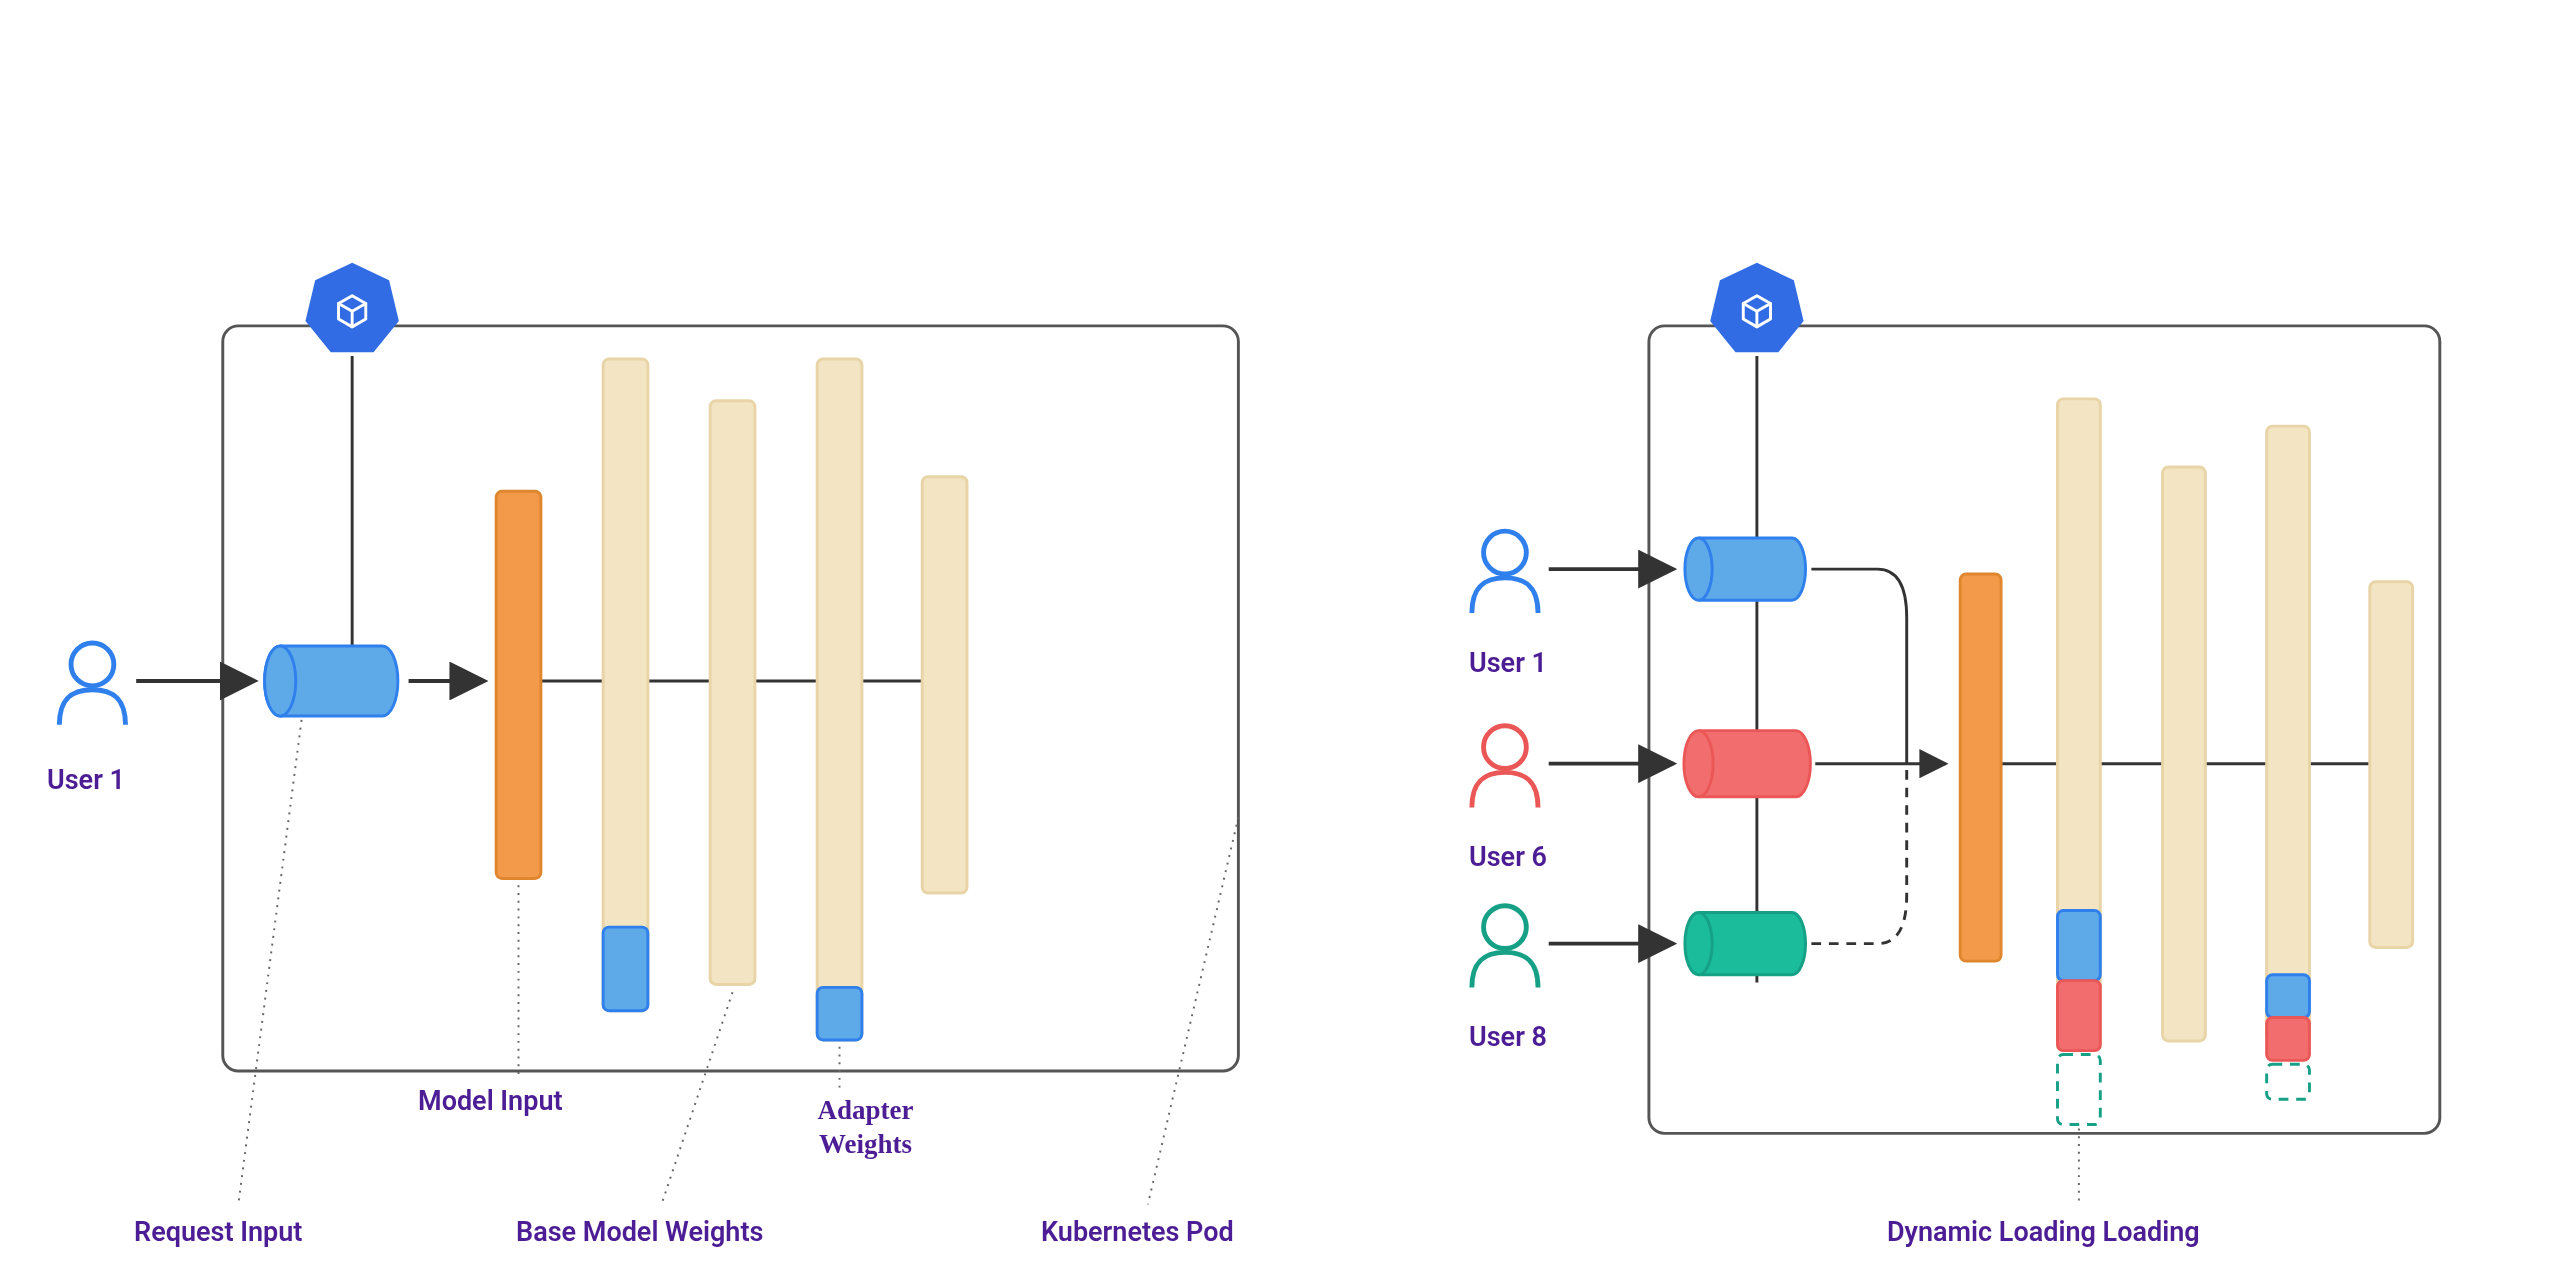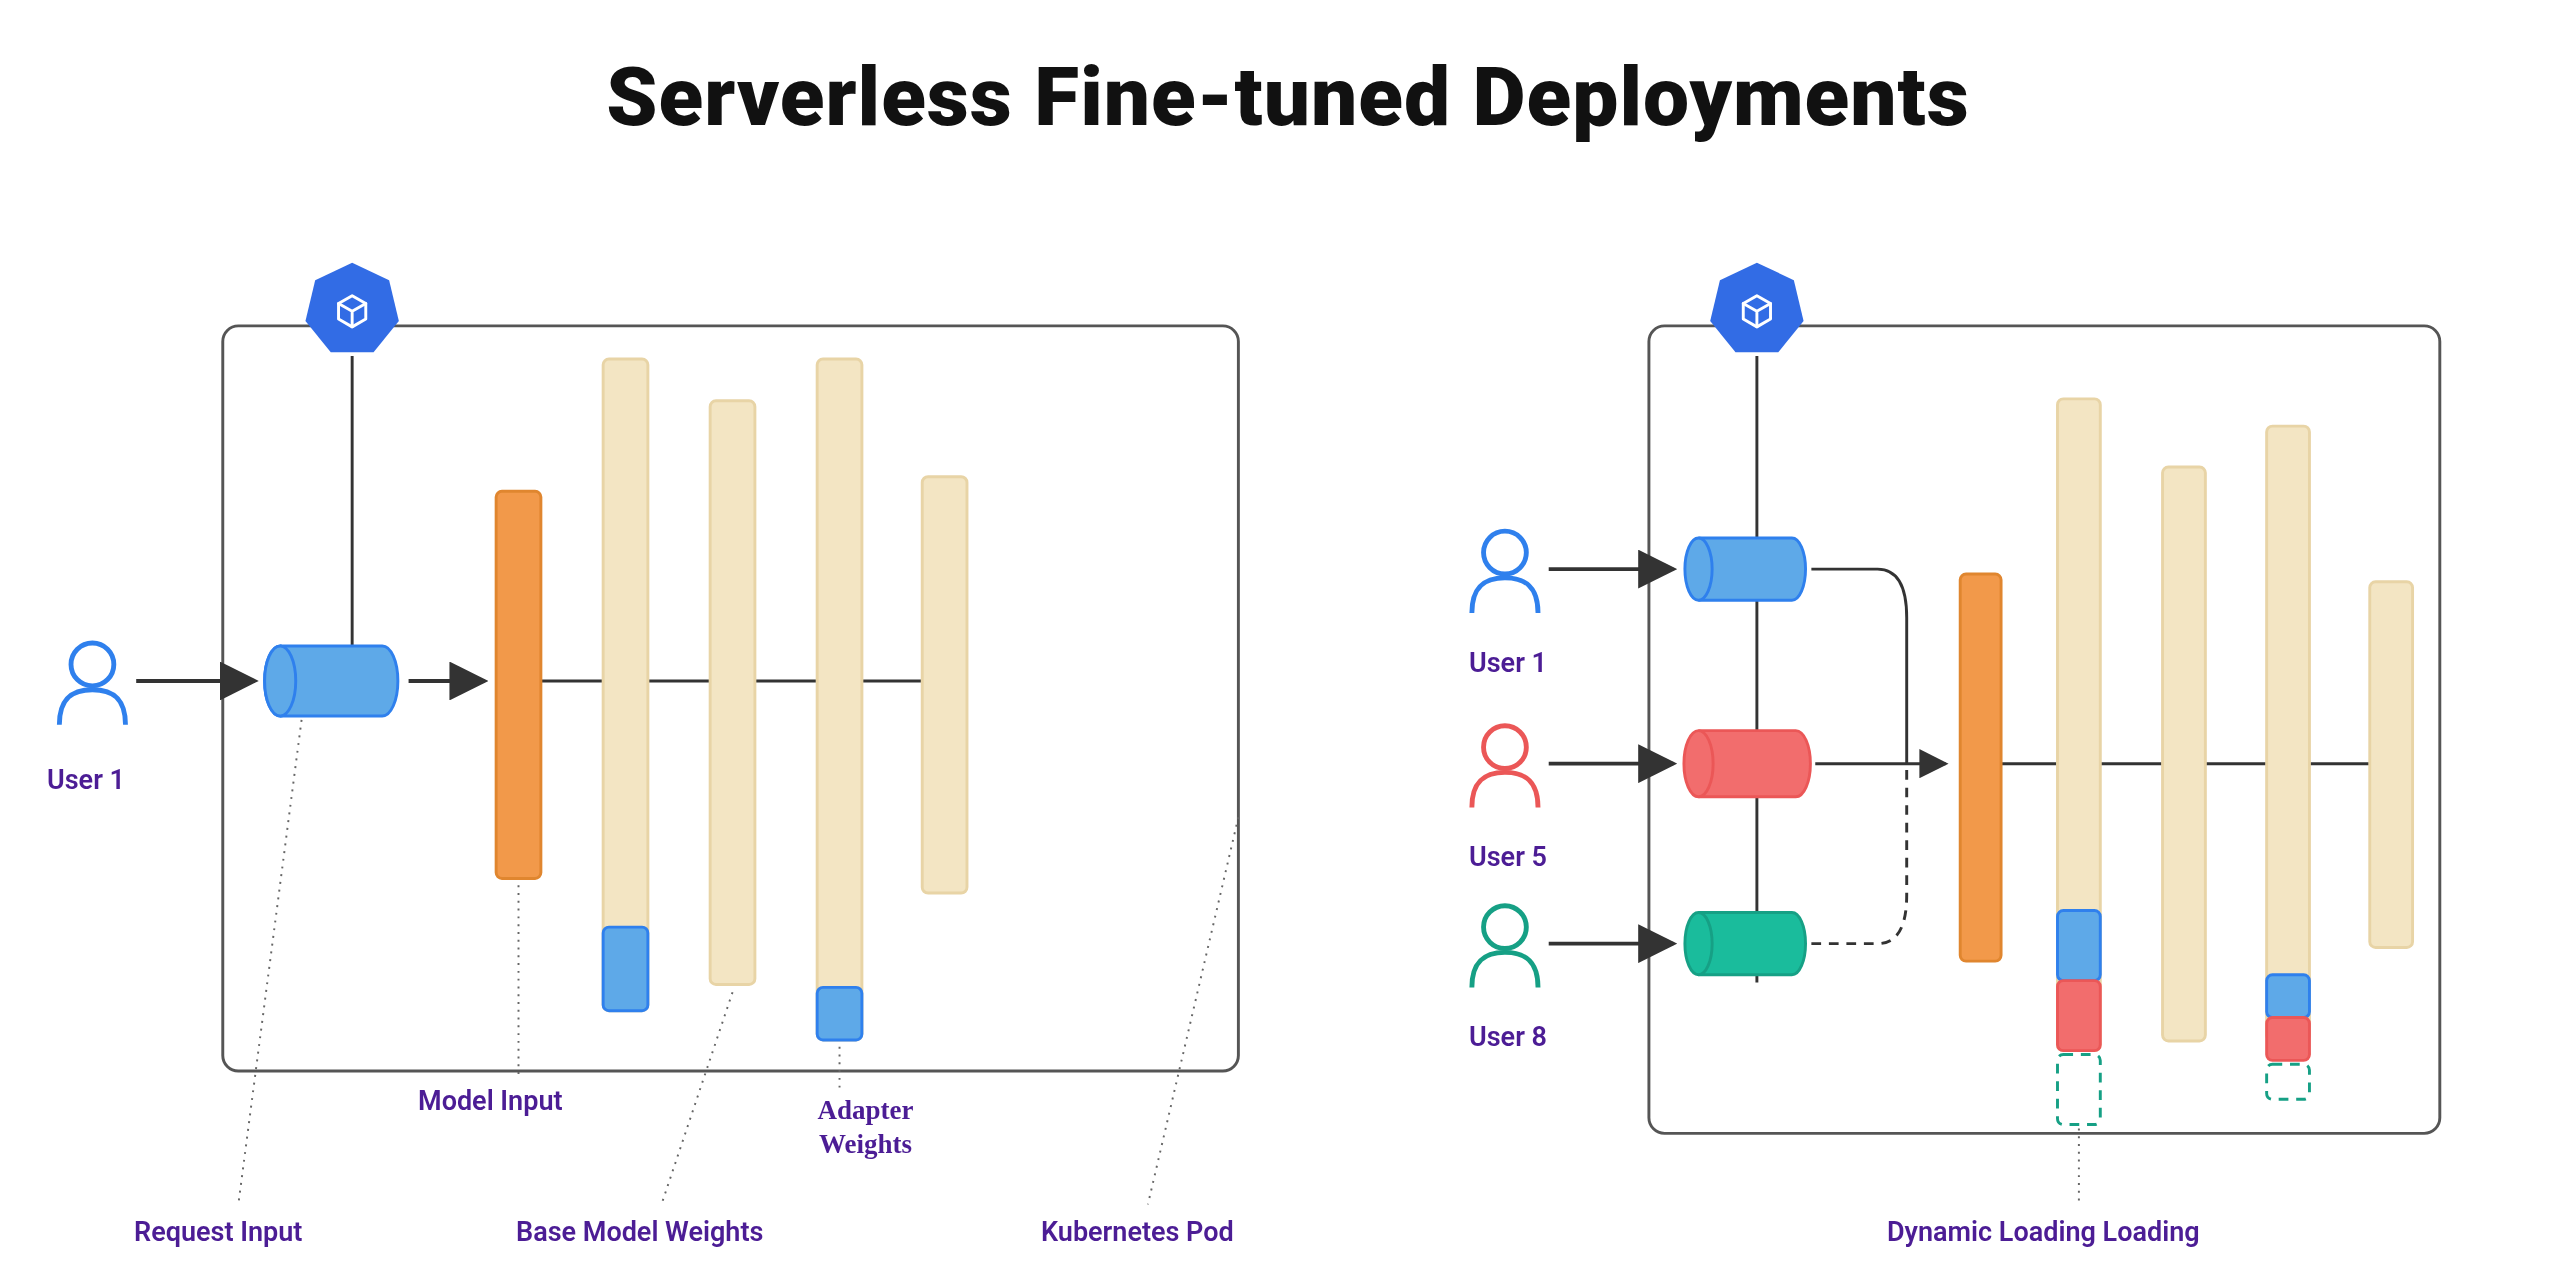--- a/index.html
+++ b/index.html
@@ -6,21 +6,20 @@
   .canvas{position:relative;width:2576px;height:1289px;}
   .title{position:absolute;left:0;right:0;top:49px;text-align:center;font-size:82px;font-weight:900;color:#111;letter-spacing:1px;}
   .label{position:absolute;color:#4c1d95;font-size:27px;font-weight:600;}
   svg{position:absolute;left:0;top:0;}
 </style>
 </head>
 <body>
 
 <div class="canvas">
 
-  <div class="title">Serverless Fine-tuned Deployments</div>
 
   <svg width="2576" height="1289" viewBox="0 0 2648 1325">
     <defs>
       <marker id="arrow" viewBox="0 0 10 10" refX="9" refY="5" markerWidth="10" markerHeight="10" orient="auto-start-reverse">
         <path d="M 0 0 L 10 5 L 0 10 z" fill="#333"></path>
       </marker>
     </defs>
 
     <rect x="229" y="335" width="1044" height="766" rx="16" fill="none" stroke="#555" stroke-width="3"></rect>
 
@@ -140,21 +139,21 @@
       <rect x="2330" y="1094" width="44" height="36" fill="none" stroke="#16a085" stroke-width="3" stroke-dasharray="10 8" rx="6"></rect>
     </g>
     <rect x="2436" y="598" width="44" height="376" fill="#f3e5c3" stroke="#e8d4a6" stroke-width="3" rx="6"></rect>
 
     <line x1="2137" y1="1160" x2="2137" y2="1238" stroke="#666" stroke-width="2" stroke-dasharray="2 6"></line>
 
   </svg>
 
   <div class="label" style="left:47px;top:764px;">User 1</div>
   <div class="label" style="left:1469px;top:647px;">User 1</div>
-  <div class="label" style="left:1469px;top:841px;">User 5</div>
+  <div class="label" style="left:1469px;top:841px;">User 6</div>
   <div class="label" style="left:1469px;top:1021px;">User 8</div>
 
   <div class="label" style="left:418px;top:1085px;">Model Input</div>
   <div class="label" style="left:778px;top:1094px;width:175px;text-align:center;line-height:1.25;font-family:Liberation Serif, serif;">Adapter Weights</div>
 
   <div class="label" style="left:134px;top:1216px;">Request Input</div>
   <div class="label" style="left:516px;top:1216px;">Base Model Weights</div>
   <div class="label" style="left:1041px;top:1216px;">Kubernetes Pod</div>
   <div class="label" style="left:1887px;top:1216px;">Dynamic Loading Loading</div>
 

